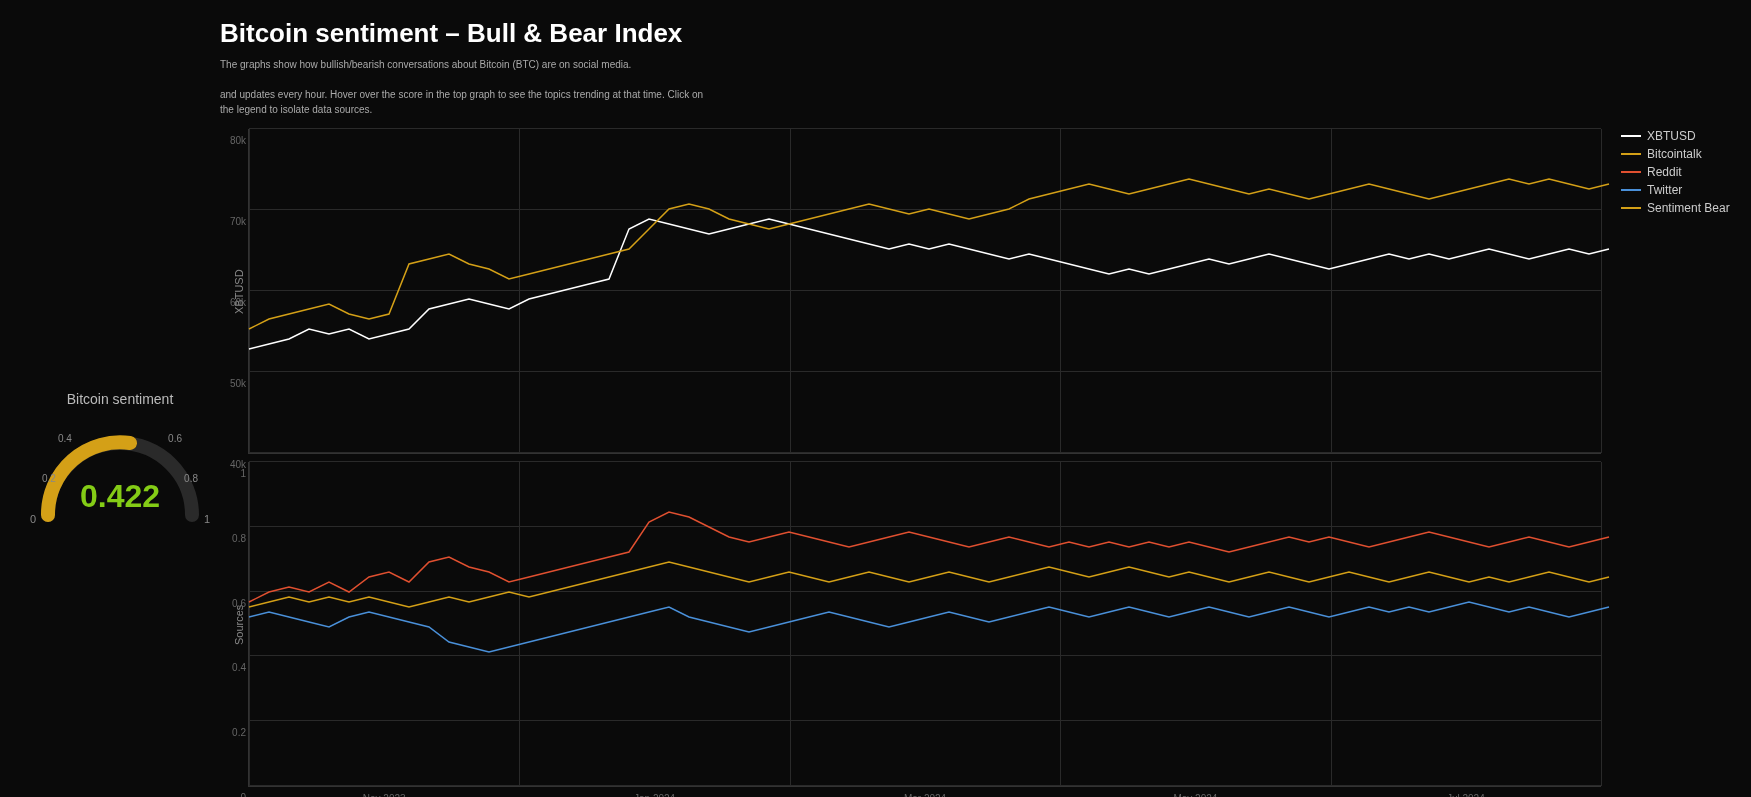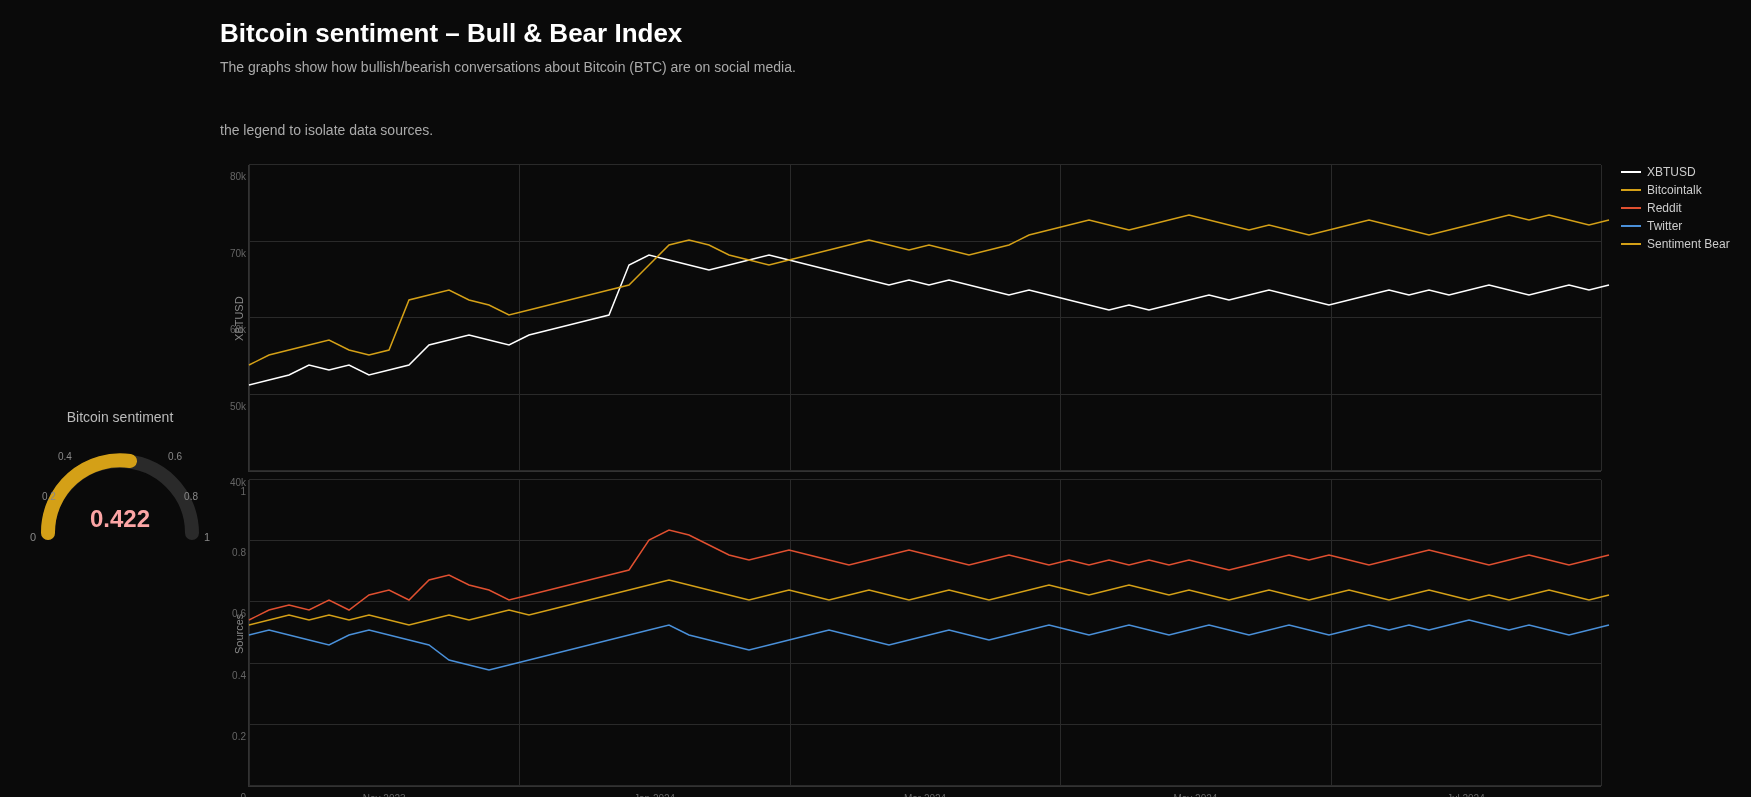--- a/index.html
+++ b/index.html
@@ -7,31 +7,31 @@
       background: #0a0a0a;
       color: #ccc;
       font-family: Arial, sans-serif;
       width: 1751px;
       height: 797px;
       overflow: hidden;
       display: flex;
       flex-direction: column;
     }
     .header {
-      padding: 18px 30px 24px 220px;
+      padding: 18px 30px 12px 220px;
     }
     .header h1 {
       color: #fff;
       font-size: 26px;
       font-weight: bold;
       margin-bottom: 8px;
     }
     .header p {
       color: #aaa;
-      font-size: 14px;
+      font-size: 10px;
       line-height: 1.5;
       max-width: 760px;
     }
     .main-content {
       display: flex;
       flex: 1;
       padding: 0 10px 10px 10px;
     }
     
     .gauge-section {
@@ -58,22 +58,22 @@
     .gauge-label-1 { position: absolute; right: 0; bottom: 0; color: #888; font-size: 11px; }
     .gauge-label-02 { position: absolute; left: 12px; top: 58px; color: #888; font-size: 10px; }
     .gauge-label-04 { position: absolute; left: 28px; top: 18px; color: #888; font-size: 10px; }
     .gauge-label-06 { position: absolute; right: 28px; top: 18px; color: #888; font-size: 10px; }
     .gauge-label-08 { position: absolute; right: 12px; top: 58px; color: #888; font-size: 10px; }
     .gauge-value {
       position: absolute;
       bottom: 10px;
       left: 50%;
       transform: translateX(-50%);
-      font-size: 24px;
-      color: #fca5a5;
+      font-size: 32px;
+      color: #84cc16;
       font-weight: bold;
     }
     
     .charts-section {
       flex: 1;
       display: flex;
       flex-direction: column;
       position: relative;
     }
     .chart-wrapper {
@@ -161,21 +161,21 @@
     }
   </style>
 </head>
 <body>
 
 <div class="header">
   <h1>Bitcoin sentiment – Bull &amp; Bear Index</h1>
   <p>
     <span>The graphs show how bullish/bearish conversations about Bitcoin (BTC) are on social media.</span><br>
     <br>
-    <br>
+    <span>and updates every hour. Hover over the score in the top graph to see the topics trending at that time. Click on</span><br>
     <span>the legend to isolate data sources.</span>
   </p>
 </div>
 
 <div class="main-content">
 
   <div class="gauge-section">
     <div class="gauge-title">Bitcoin sentiment</div>
     <div class="gauge-container">
       <svg viewBox="0 0 180 110" width="180" height="110">

